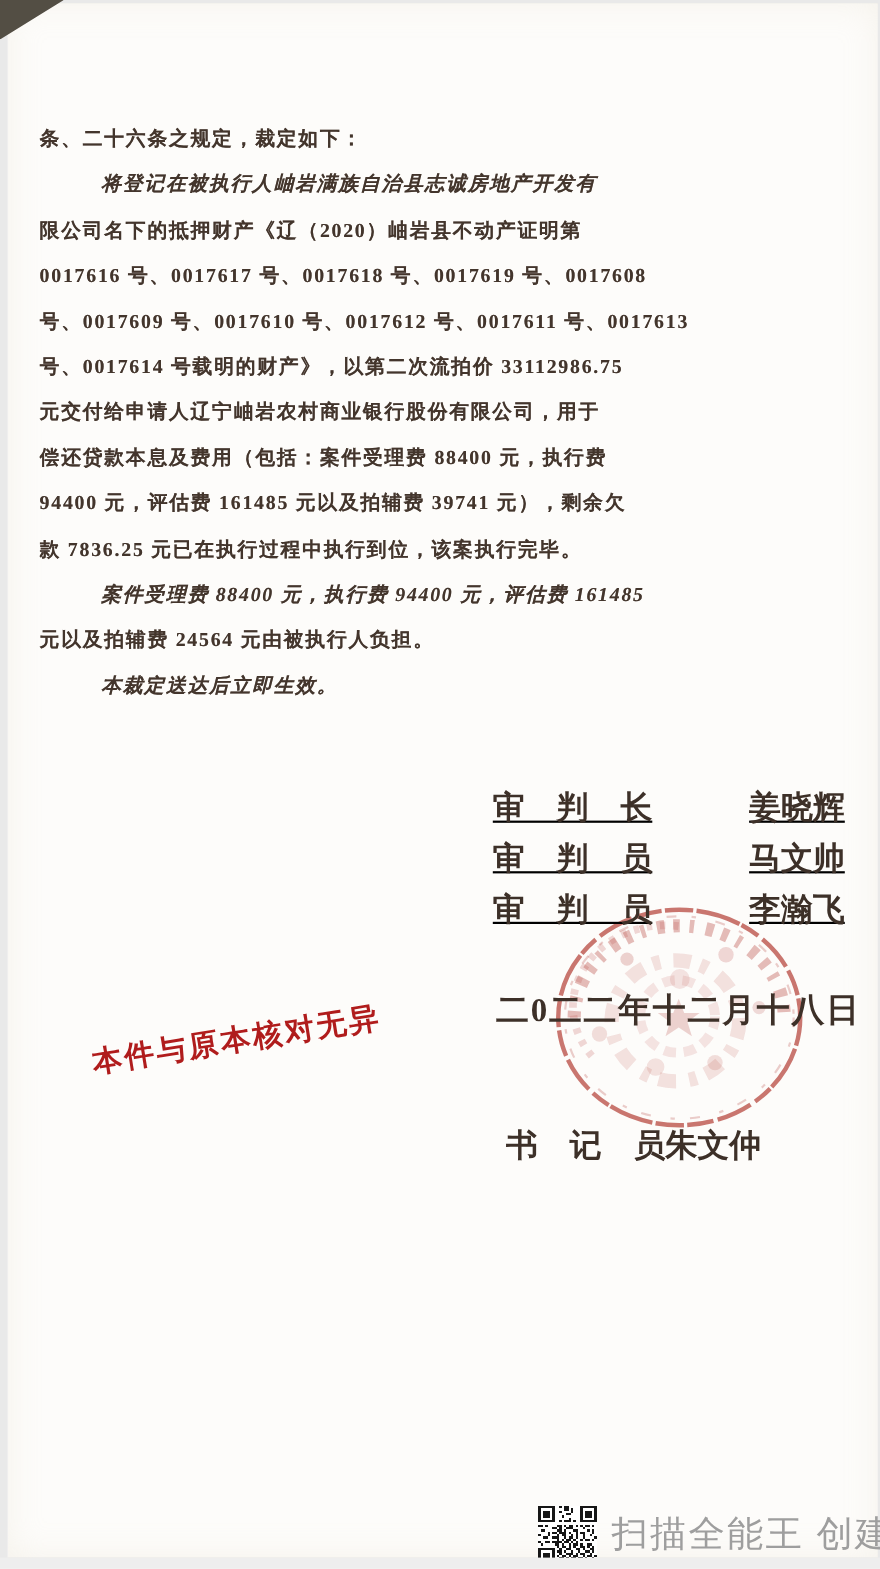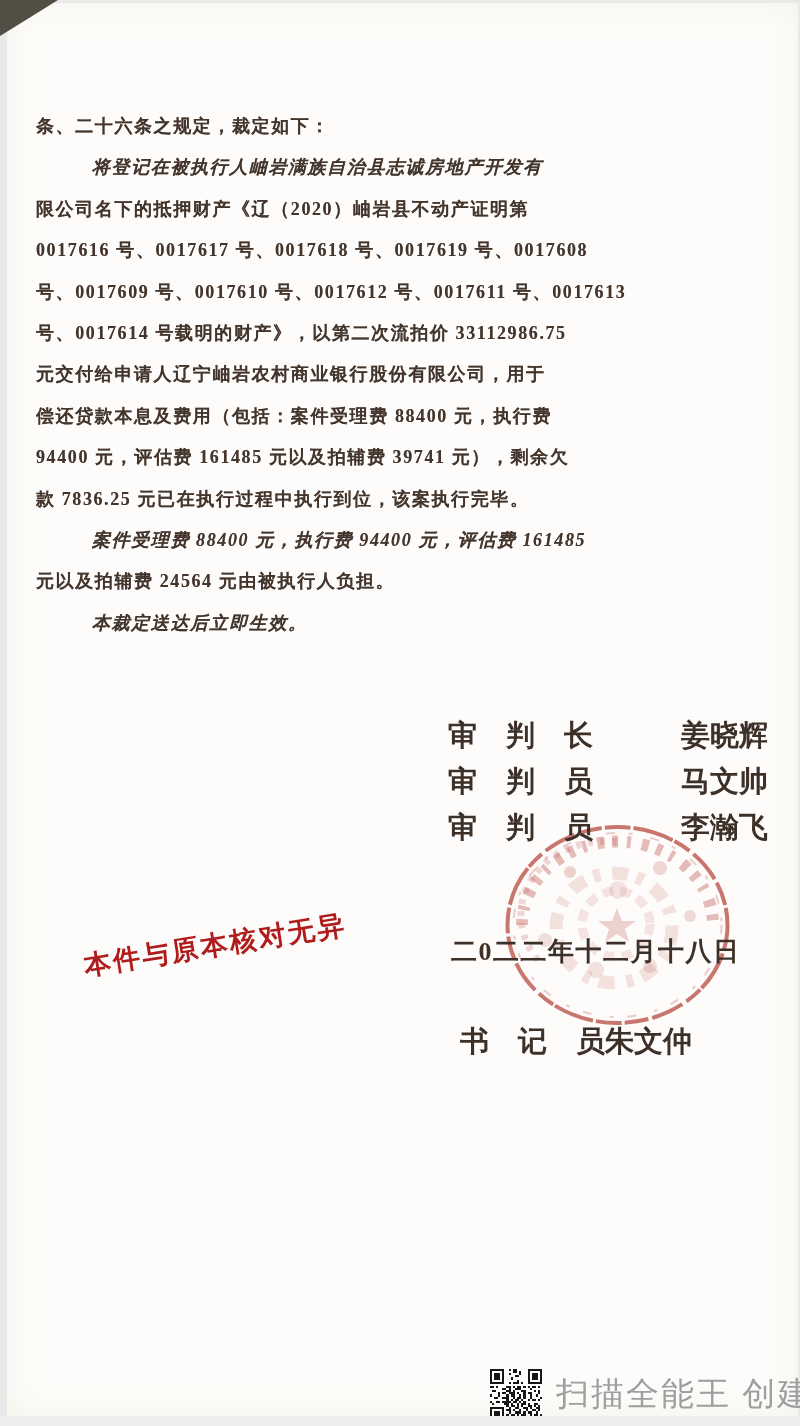--- a/index.html
+++ b/index.html
@@ -29,31 +29,31 @@
     height:41.4px; line-height:41.4px;
     font-size:18px; font-weight:600;
     letter-spacing:1.6px;
     color:#43352c;
     white-space:nowrap; overflow:hidden;
     text-shadow:0 0 0.6px rgba(67,53,44,0.55);
   }
   .line.indent { padding-left:56px;font-style:italic; }
   
   .judges {
-    position:absolute; left:448px; top:712px; width:320px; z-index:4;
+    position:absolute; left:448px; top:712px; width:320px; z-index:4;text-decoration:underline;
   }
   .judge-row {
     display:flex; justify-content:space-between; align-items:baseline;
     height:46px; line-height:46px;
     font-size:29px; font-weight:600; color:#3d3028;
     white-space:nowrap;
   }
   .date-line {
-    position:absolute; left:451px; top:934px; z-index:4;
-    font-size:26px; font-weight:600; color:#3d3028;
+    position:absolute; left:451px; top:898px; z-index:4;
+    font-size:30px; font-weight:600; color:#3d3028;
     letter-spacing:1.5px; white-space:nowrap;
   }
   .clerk-row {
     position:absolute; left:460px; top:1022px; width:306px; z-index:4;
     display:flex; align-items:baseline;
     font-size:29px; font-weight:600; color:#3d3028; white-space:nowrap;
   }
   
   .verify-note {
     position:absolute; left:84px; top:948px; z-index:5;

